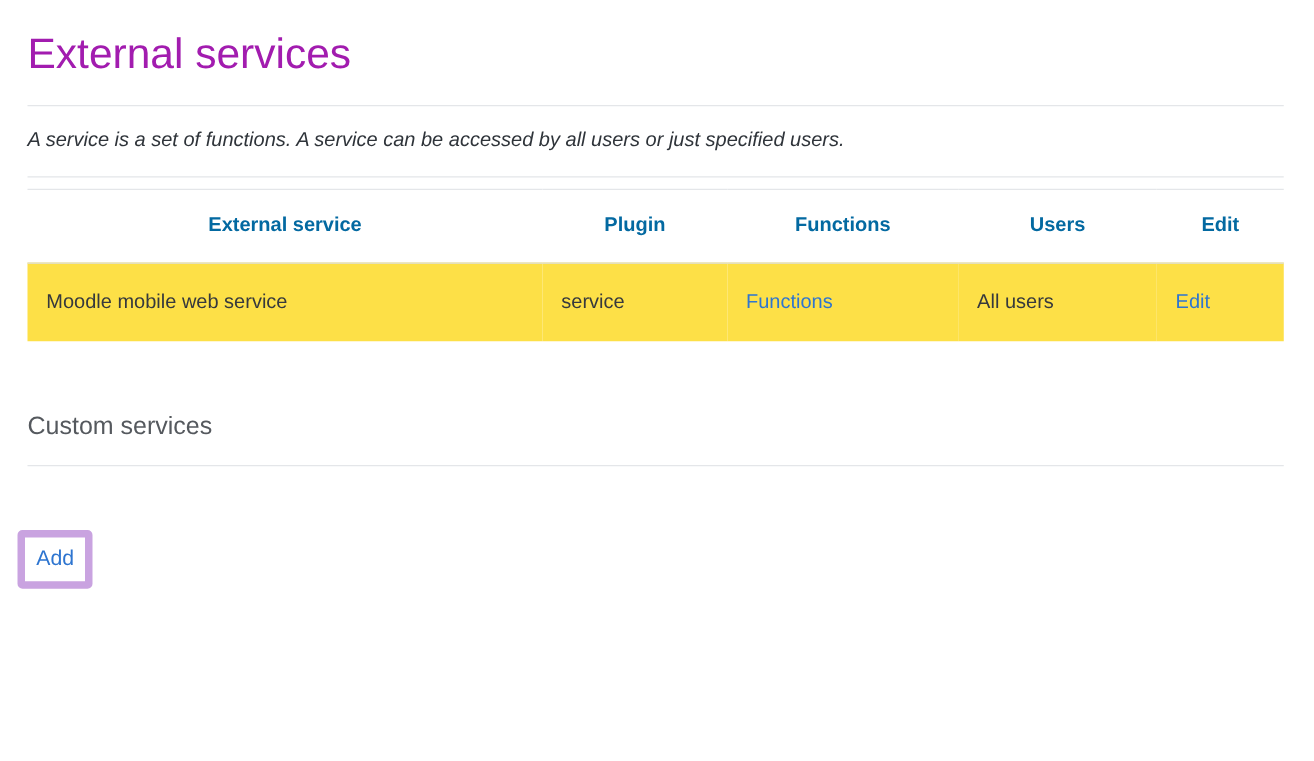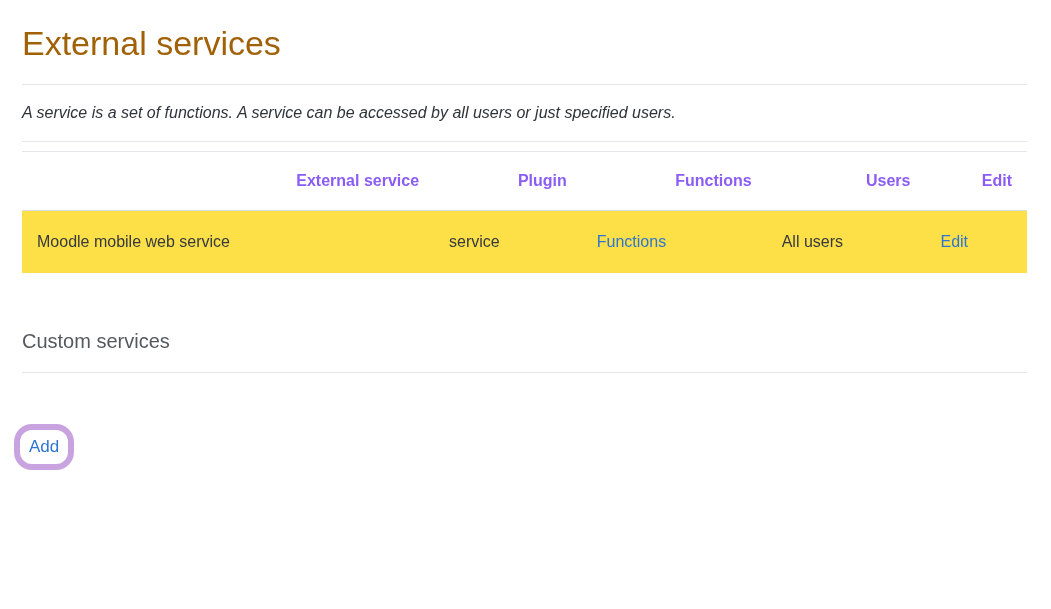--- a/index.html
+++ b/index.html
@@ -12,21 +12,21 @@
     overflow: hidden;
   }
   .page {
     width: 1051px;
     height: 609px;
     padding: 0 24px 0 22px;
   }
   .page-title {
     font-size: 34px;
     font-weight: 300;
-    color: #a16207;
+    color: #a21caf;
     margin: 22px 0 0 0;
     line-height: 1.25;
   }
   .section-heading {
     font-size: 20px;
     font-weight: 300;
     color: #55595e;
     margin: 0;
     line-height: 1.2;
   }
@@ -52,23 +52,23 @@
     margin-top: 9px;
     border-top: 1px solid #e4e6e9;
     font-size: 16px;
   }
   col.c1 { width: 41%; }
   col.c2 { width: 14.7%; }
   col.c3 { width: 18.4%; }
   col.c4 { width: 15.8%; }
   col.c5 { width: 10.1%; }
   table.services th {
-    text-align: right;
+    text-align: center;
     font-weight: bold;
-    color: #8b5cf6;
+    color: #0369a1;
     padding: 19px 15px;
     line-height: 20px;
   }
   table.services tbody td {
     background: #fde047;
     padding: 21px 15px;
     border-top: 1px solid #dcdfe2;
     color: #36393d;
     line-height: 20px;
   }
@@ -76,21 +76,21 @@
   a.link {
     color: #2e75d0;
     text-decoration: none;
     cursor: pointer;
   }
   .highlight-ring {
     display: inline-block;
     margin-top: 51px;
     margin-left: -8px;
     border: 6px solid #c9a3e0;
-    border-radius: 18px;
+    border-radius: 4px;
     padding: 6px 9px;
     background: #ffffff;
     line-height: 22px;
   }
   a.add-link { font-size: 17px; }
 </style>
 </head>
 <body>
 
 <div class="page">

